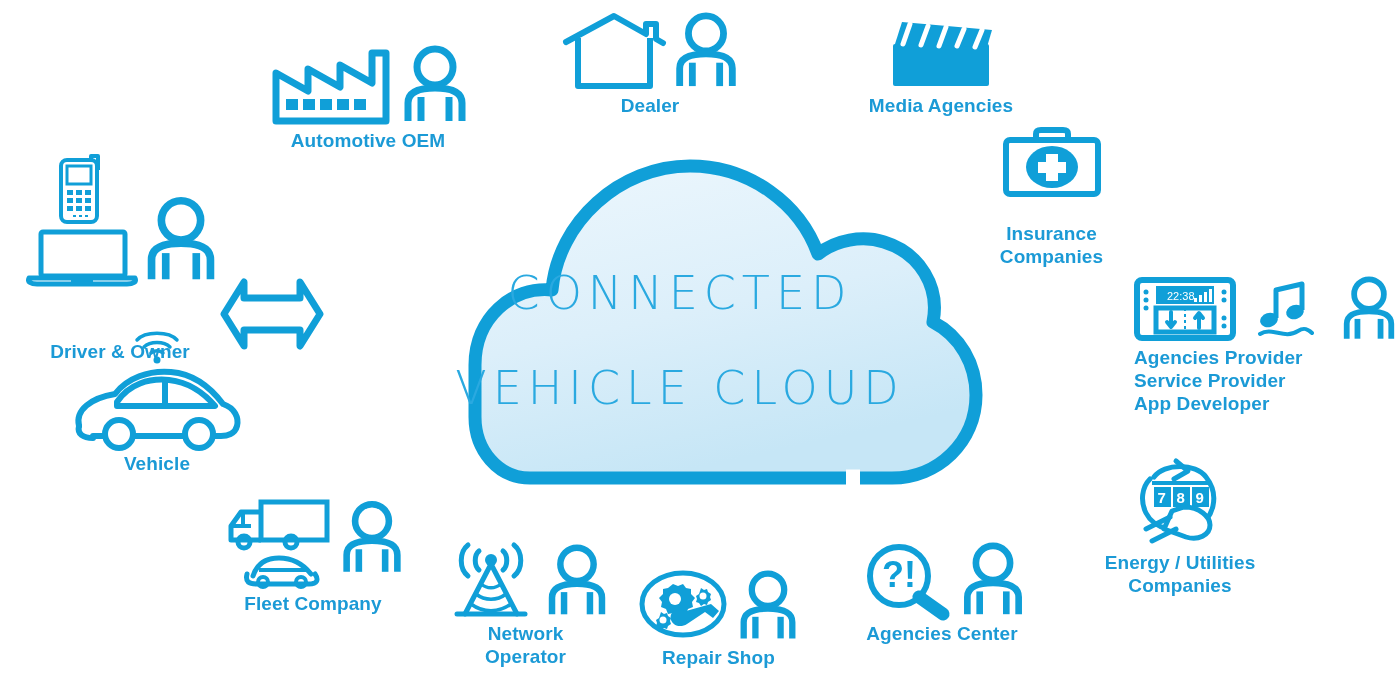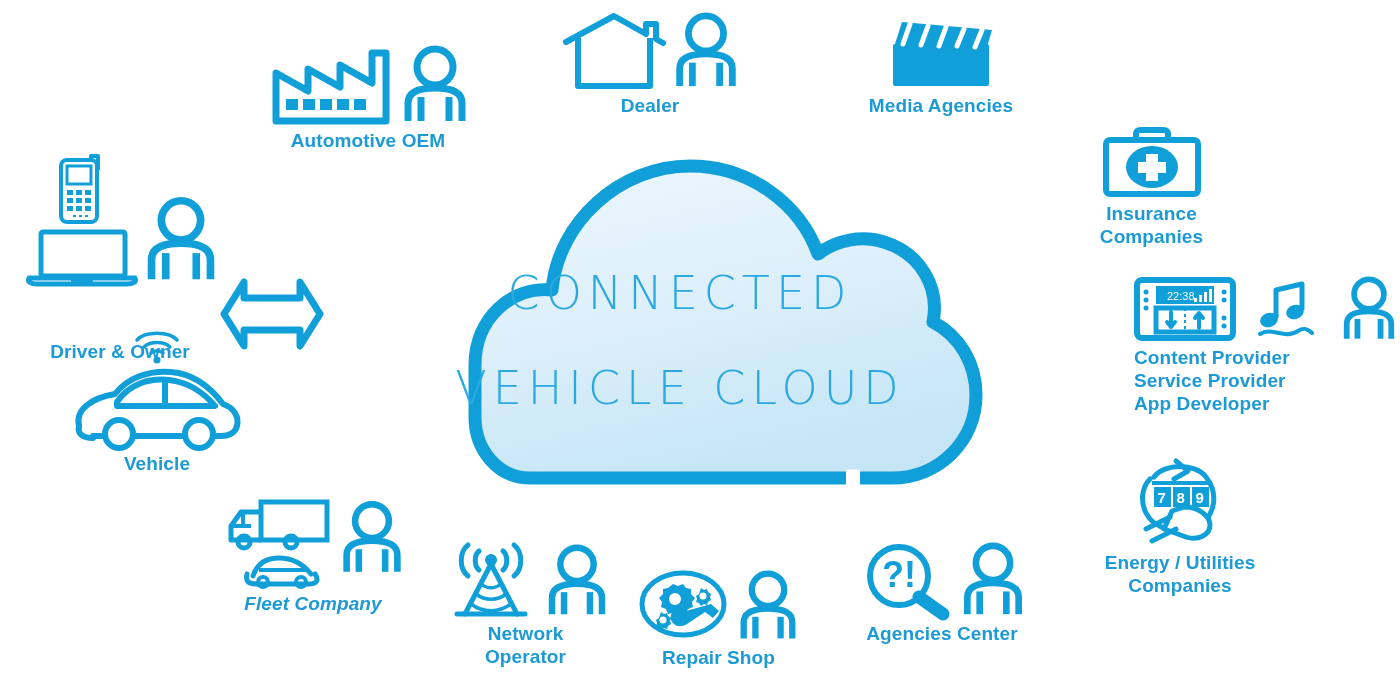--- a/index.html
+++ b/index.html
@@ -152,21 +152,21 @@
       <svg width="66" height="78" viewBox="0 0 66 80">
         <circle cx="33" cy="22" r="18" fill="none" stroke="#109FD8" stroke-width="7"></circle>
         <path d="M 6,76 L 6,58 C 6,47 17,43 33,43 C 49,43 60,47 60,58 L 60,76" fill="none" stroke="#109FD8" stroke-width="7" stroke-linejoin="round"></path>
         <line x1="19" y1="52" x2="19" y2="76" stroke="#109FD8" stroke-width="7"></line>
         <line x1="47" y1="52" x2="47" y2="76" stroke="#109FD8" stroke-width="7"></line>
       </svg>
     </div>
     <div class="label">Dealer</div>
   </div>
 
-  <div class="node" style="left:1064px; top:126px; width:175px;">
+  <div class="node" style="left:964px; top:126px; width:175px;gap:20px;">
     <div class="icons">
       <svg width="108" height="72" viewBox="0 0 108 72">
         <path d="M 38,14 L 38,8 C 38,5 40,4 43,4 L 65,4 C 68,4 70,5 70,8 L 70,14" fill="none" stroke="#109FD8" stroke-width="6" stroke-linejoin="round"></path>
         <rect x="8" y="14" width="92" height="54" rx="4" fill="none" stroke="#109FD8" stroke-width="6"></rect>
         <ellipse cx="54" cy="41" rx="26" ry="21" fill="#109FD8"></ellipse>
         <path d="M 48,28 L 60,28 L 60,36 L 68,36 L 68,47 L 60,47 L 60,55 L 48,55 L 48,47 L 40,47 L 40,36 L 48,36 Z" fill="#ffffff"></path>
       </svg>
     </div>
     <div class="label">Insurance
 Companies</div>
@@ -204,21 +204,21 @@
         <ellipse cx="37" cy="36" rx="9" ry="7" transform="rotate(-18 37 36)" fill="#109FD8"></ellipse>
         <path d="M 2,58 C 14,50 26,64 40,55 C 46,51 50,53 54,57" fill="none" stroke="#109FD8" stroke-width="4" stroke-linecap="round"></path>
       </svg>
       <svg width="62" height="66" viewBox="0 0 66 80">
         <circle cx="33" cy="22" r="18" fill="none" stroke="#109FD8" stroke-width="7"></circle>
         <path d="M 6,76 L 6,58 C 6,47 17,43 33,43 C 49,43 60,47 60,58 L 60,76" fill="none" stroke="#109FD8" stroke-width="7" stroke-linejoin="round"></path>
         <line x1="19" y1="52" x2="19" y2="76" stroke="#109FD8" stroke-width="7"></line>
         <line x1="47" y1="52" x2="47" y2="76" stroke="#109FD8" stroke-width="7"></line>
       </svg>
     </div>
-    <div class="label left" style="padding-left:4px;">Content Provider
+    <div class="label left" style="padding-left:4px;">Agencies Provider
 Service Provider
 App Developer</div>
   </div>
 
   <div class="node" style="left:1060px; top:455px; width:240px;">
     <div class="icons">
       <svg width="104" height="92" viewBox="0 0 104 92">
         <path d="M 26,22 C 36,8 68,8 78,22 C 92,40 86,64 68,72 C 50,80 26,74 18,58 C 12,46 14,32 22,24" fill="none" stroke="#109FD8" stroke-width="5" stroke-linecap="round"></path>
         <path d="M 48,6 L 60,16 L 46,24" fill="none" stroke="#109FD8" stroke-width="5" stroke-linejoin="round" stroke-linecap="round"></path>
         <line x1="24" y1="28" x2="82" y2="28" stroke="#109FD8" stroke-width="4"></line>
@@ -300,21 +300,21 @@
         <circle cx="33" cy="22" r="18" fill="none" stroke="#109FD8" stroke-width="7"></circle>
         <path d="M 6,76 L 6,58 C 6,47 17,43 33,43 C 49,43 60,47 60,58 L 60,76" fill="none" stroke="#109FD8" stroke-width="7" stroke-linejoin="round"></path>
         <line x1="19" y1="52" x2="19" y2="76" stroke="#109FD8" stroke-width="7"></line>
         <line x1="47" y1="52" x2="47" y2="76" stroke="#109FD8" stroke-width="7"></line>
       </svg>
     </div>
     <div class="label">Network
 Operator</div>
   </div>
 
-  <div class="node" style="left:218px; top:496px; width:190px;font-style:italic;">
+  <div class="node" style="left:218px; top:496px; width:190px;">
     <div class="icons" style="align-items:flex-start;">
       <svg width="112" height="92" viewBox="0 0 112 92">
         <rect x="38" y="6" width="66" height="38" fill="none" stroke="#109FD8" stroke-width="5"></rect>
         <path d="M 38,16 L 18,16 L 8,30 L 8,44 L 38,44" fill="none" stroke="#109FD8" stroke-width="5" stroke-linejoin="round"></path>
         <line x1="10" y1="30" x2="28" y2="30" stroke="#109FD8" stroke-width="4"></line>
         <line x1="20" y1="18" x2="20" y2="30" stroke="#109FD8" stroke-width="4"></line>
         <circle cx="21" cy="46" r="6" fill="none" stroke="#109FD8" stroke-width="5"></circle>
         <circle cx="68" cy="46" r="6" fill="none" stroke="#109FD8" stroke-width="5"></circle>
         <path d="M 30,80 C 34,68 42,62 56,62 C 70,62 80,68 88,78" fill="none" stroke="#109FD8" stroke-width="5" stroke-linecap="round"></path>
         <path d="M 24,78 C 22,86 26,88 34,88 L 86,88 C 94,88 96,84 92,78" fill="none" stroke="#109FD8" stroke-width="5" stroke-linecap="round"></path>

